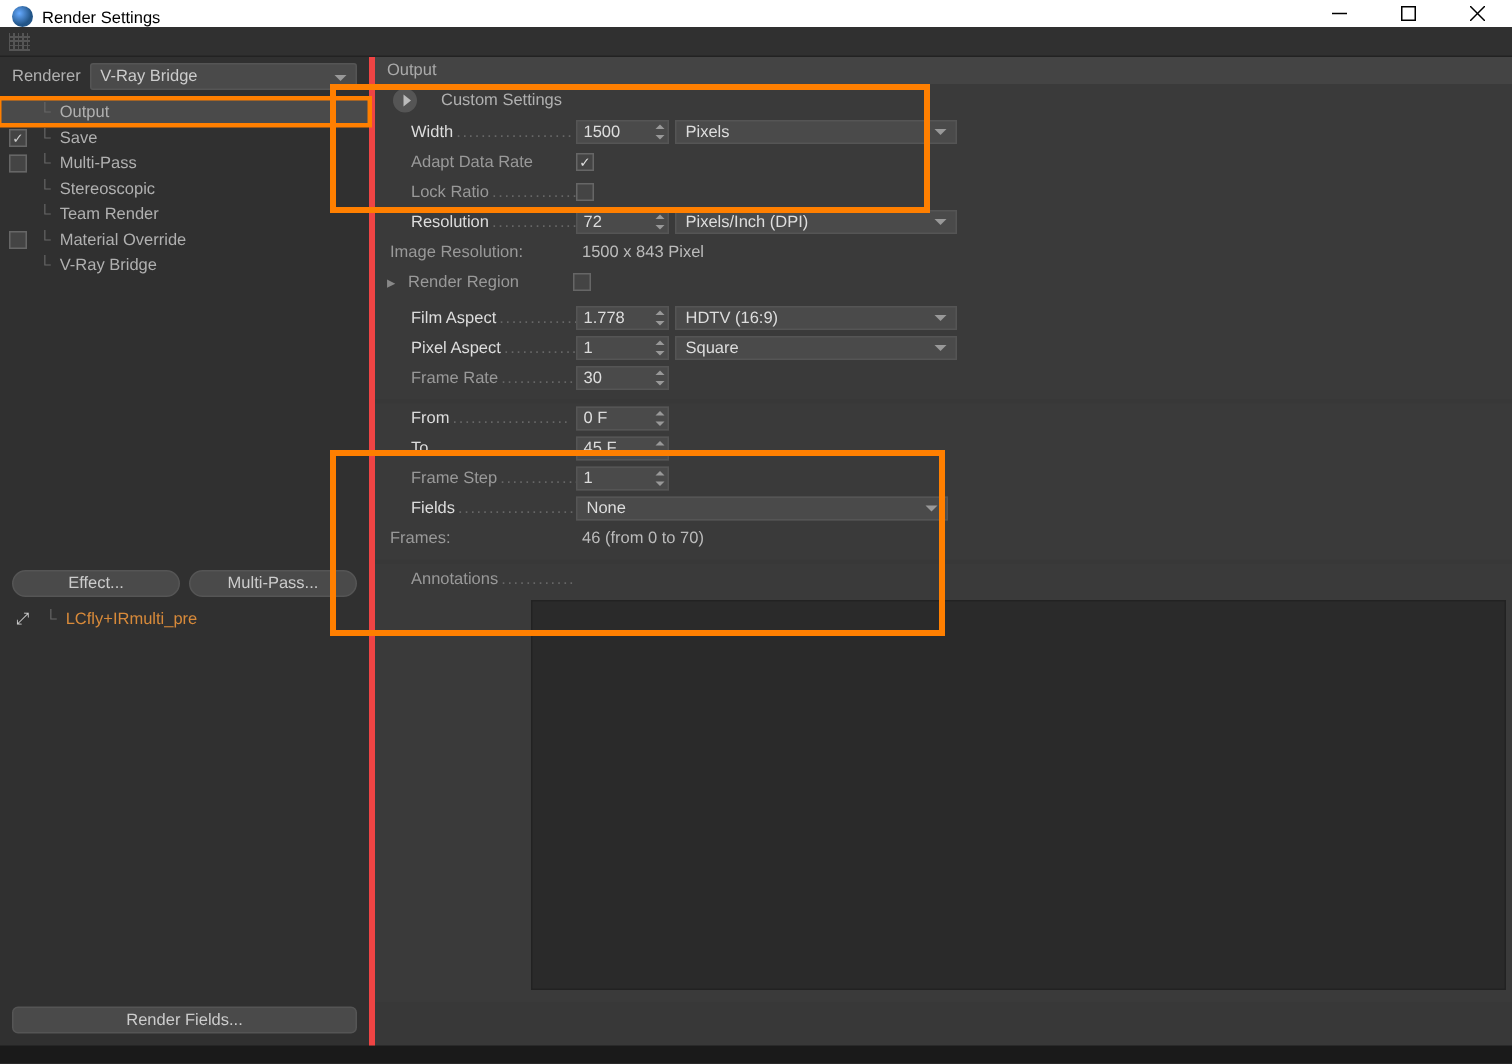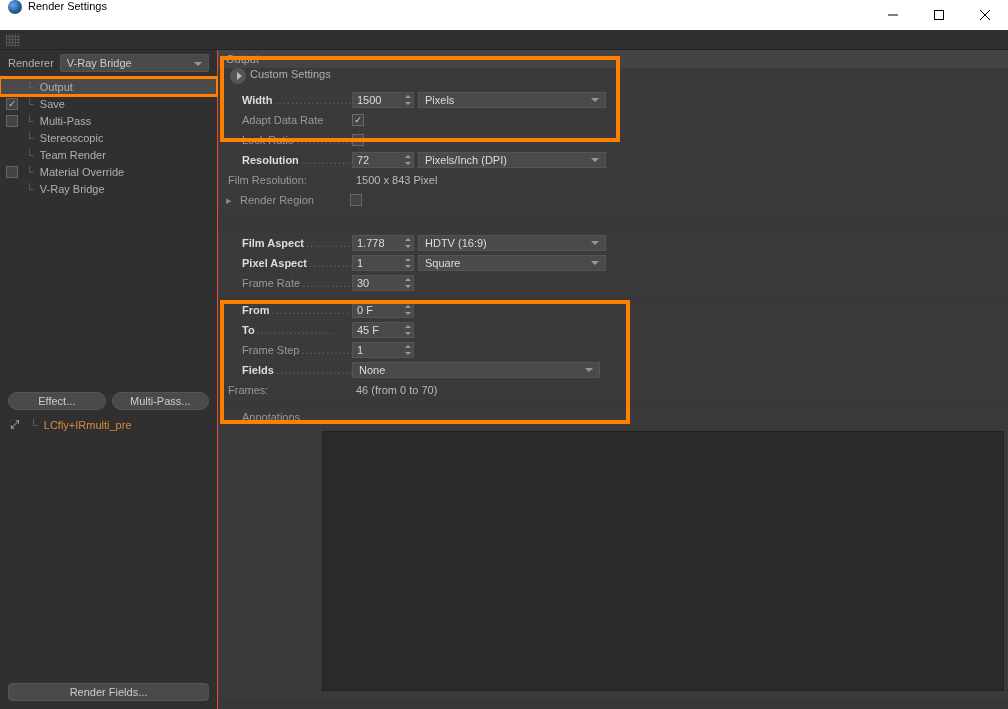--- a/index.html
+++ b/index.html
@@ -1,29 +1,29 @@
 <!DOCTYPE html>
 <html><head>
 <meta charset="utf-8">
 <style>
 * { margin: 0; padding: 0; box-sizing: border-box; font-family: Arial, sans-serif; font-size: 11px; }
 body { background: #1a1a1a; color: #b0b0b0; width: 1008px; height: 709px; overflow: hidden; }
 
-.titlebar { height: 30px; background: #fff; display: flex; align-items: flex-start; padding-left: 8px; color: #000; }
+.titlebar { height: 18px; background: #fff; display: flex; align-items: flex-end; padding-left: 8px; color: #000; }
 .titlebar-icon { width: 14px; height: 14px; margin-right: 6px; background: radial-gradient(circle at 35% 35%, #6af 0%, #258 60%); border-radius: 50%; }
 .titlebar-title { flex: 1; }
 .win-controls { display: flex; height: 100%; }
 .win-btn { width: 46px; display: flex; align-items: center; justify-content: center; cursor: pointer; }
 
 .toolbar-strip { height: 20px; background: #303030; border-bottom: 1px solid #222; display: flex; align-items: center; padding-left: 6px; }
 .grip { width: 14px; height: 12px; background-image: repeating-linear-gradient(0deg,#555 0 1px,transparent 1px 3px),repeating-linear-gradient(90deg,#555 0 1px,transparent 1px 3px); }
 
 .main { display: flex; height: 659px; }
 
-.sidebar { width: 218px; background: #303030; display: flex; flex-direction: column; border-right: 1px solid #ef4444; }
+.sidebar { width: 250px; background: #303030; display: flex; flex-direction: column; border-right: 4px solid #ef4444; }
 .renderer-row { display: flex; align-items: center; padding: 4px 8px; gap: 6px; }
 .dropdown { flex: 1; background: #4a4a4a; border: 1px solid #555; border-radius: 2px; height: 18px; display: flex; align-items: center; padding: 0 6px; position: relative; cursor: pointer; color: #ccc; }
 .dropdown::after { content: ''; position: absolute; right: 6px; top: 7px; border-left: 4px solid transparent; border-right: 4px solid transparent; border-top: 4px solid #999; }
 
 .tree { margin-top: 2px; }
 .tree-item { display: flex; align-items: center; height: 17px; padding-left: 6px; gap: 6px; cursor: pointer; }
 .tree-item.selected { background: #4a4a4a; }
 .tree-check { width: 12px; height: 12px; border: 1px solid #666; background: #444; display: flex; align-items: center; justify-content: center; }
 .tree-check.checked::after { content: '✓'; font-size: 9px; color: #ccc; }
 .tree-branch { color: #666; margin-left: 2px; }
@@ -40,37 +40,37 @@
 .bottom-btn { margin: 8px; }
 .pill-btn.full { border-radius: 4px; }
 
 .content { flex: 1; background: #383838; overflow: hidden; }
 .section-header { background: #444; height: 18px; display: flex; align-items: center; padding-left: 8px; color: #aaa; }
 .lighter-band { background: #3a3a3a; padding-bottom: 4px; }
 
 .field-row { display: flex; align-items: center; height: 20px; padding-left: 8px; }
 .field-label { width: 110px; color: #ddd; white-space: nowrap; overflow: hidden; }
 .field-label.dim { color: #999; }
-.field-label .bold { font-weight: bold; }
+.field-label .bold { font-weight: normal; }
 .dots::after { content: ' . . . . . . . . . . . . . . . . . . .'; color: #666; letter-spacing: -1px; }
 
 .spinner { width: 62px; height: 16px; background: #4a4a4a; border: 1px solid #555; color: #ddd; padding: 0 4px; display: flex; align-items: center; position: relative; }
 .spinner-arrows { position: absolute; right: 0; top: 0; width: 10px; height: 100%; display: flex; flex-direction: column; }
 .sp-up, .sp-down { flex:1; display:flex; align-items:center; justify-content:center; }
 .sp-up::after { content:''; border-left:3px solid transparent; border-right:3px solid transparent; border-bottom:3px solid #999; }
 .sp-down::after { content:''; border-left:3px solid transparent; border-right:3px solid transparent; border-top:3px solid #999; }
 
 .dd { width: 188px; height: 16px; background: #4a4a4a; border: 1px solid #555; color: #ddd; padding-left: 6px; display: flex; align-items: center; position: relative; margin-left: 4px; cursor: pointer; }
 .dd::after { content:''; position:absolute; right:6px; top:5px; border-left:4px solid transparent; border-right:4px solid transparent; border-top:4px solid #999; }
 .dd.wide { width: 248px; margin-left: 0; }
 
 .chk { width: 12px; height: 12px; border: 1px solid #666; background: #444; display:flex; align-items:center; justify-content:center; }
 .chk.on::after { content:'✓'; font-size:9px; color:#ddd; }
 
-.play-row { display:flex; height:22px; padding-left:12px; gap:4px; }
+.play-row { display:flex; align-items:center; height:22px; padding-left:12px; gap:16px; }
 .play-btn { width:16px; height:16px; border-radius:50%; background:#555; display:flex; align-items:center; justify-content:center; cursor:pointer; }
 .play-btn::after { content:''; border-left:5px solid #bbb; border-top:4px solid transparent; border-bottom:4px solid transparent; margin-left:2px; }
 
 .expander { width:10px; color:#888; margin-right:4px; cursor:pointer; }
 
 .static-text { color: #bbb; padding-left: 4px; }
 
 .orange-box1 { position: absolute; left: 220px; top: 56px; width: 400px; height: 86px; border: 4px solid #ff7f00; pointer-events: none; }
 .orange-box2 { position: absolute; left: 220px; top: 300px; width: 410px; height: 124px; border: 4px solid #ff7f00; pointer-events: none; }
 
@@ -217,31 +217,31 @@
               <span class="sp-up"></span>
               <span class="sp-down"></span>
             </span>
           </div>
         <div class="dd">
             <span>Pixels/Inch (DPI)</span>
           </div>
       </div>
       <div class="field-row">
         <span style="width:2px"></span>
-        <span class="field-label dim" style="width:124px">Film Resolution:</span>
+        <span class="field-label dim" style="width:124px">Image Resolution:</span>
         <span class="static-text">1500 x 843 Pixel</span>
       </div>
       <div class="field-row">
         <span class="expander">▸</span>
         <span class="field-label dim">Render Region</span>
         <span class="chk"></span>
       </div>
     </div>
 
-    <div class="lighter-band" style="margin-top:19px">
+    <div class="lighter-band" style="margin-top:0">
       <div class="field-row">
         <span style="width:16px"></span>
         <span class="field-label"><span class="bold">Film Aspect</span><span class="dots"></span></span>
         <div class="spinner">
             <span>1.778</span>
             <span class="spinner-arrows">
               <span class="sp-up"></span>
               <span class="sp-down"></span>
             </span>
           </div>

